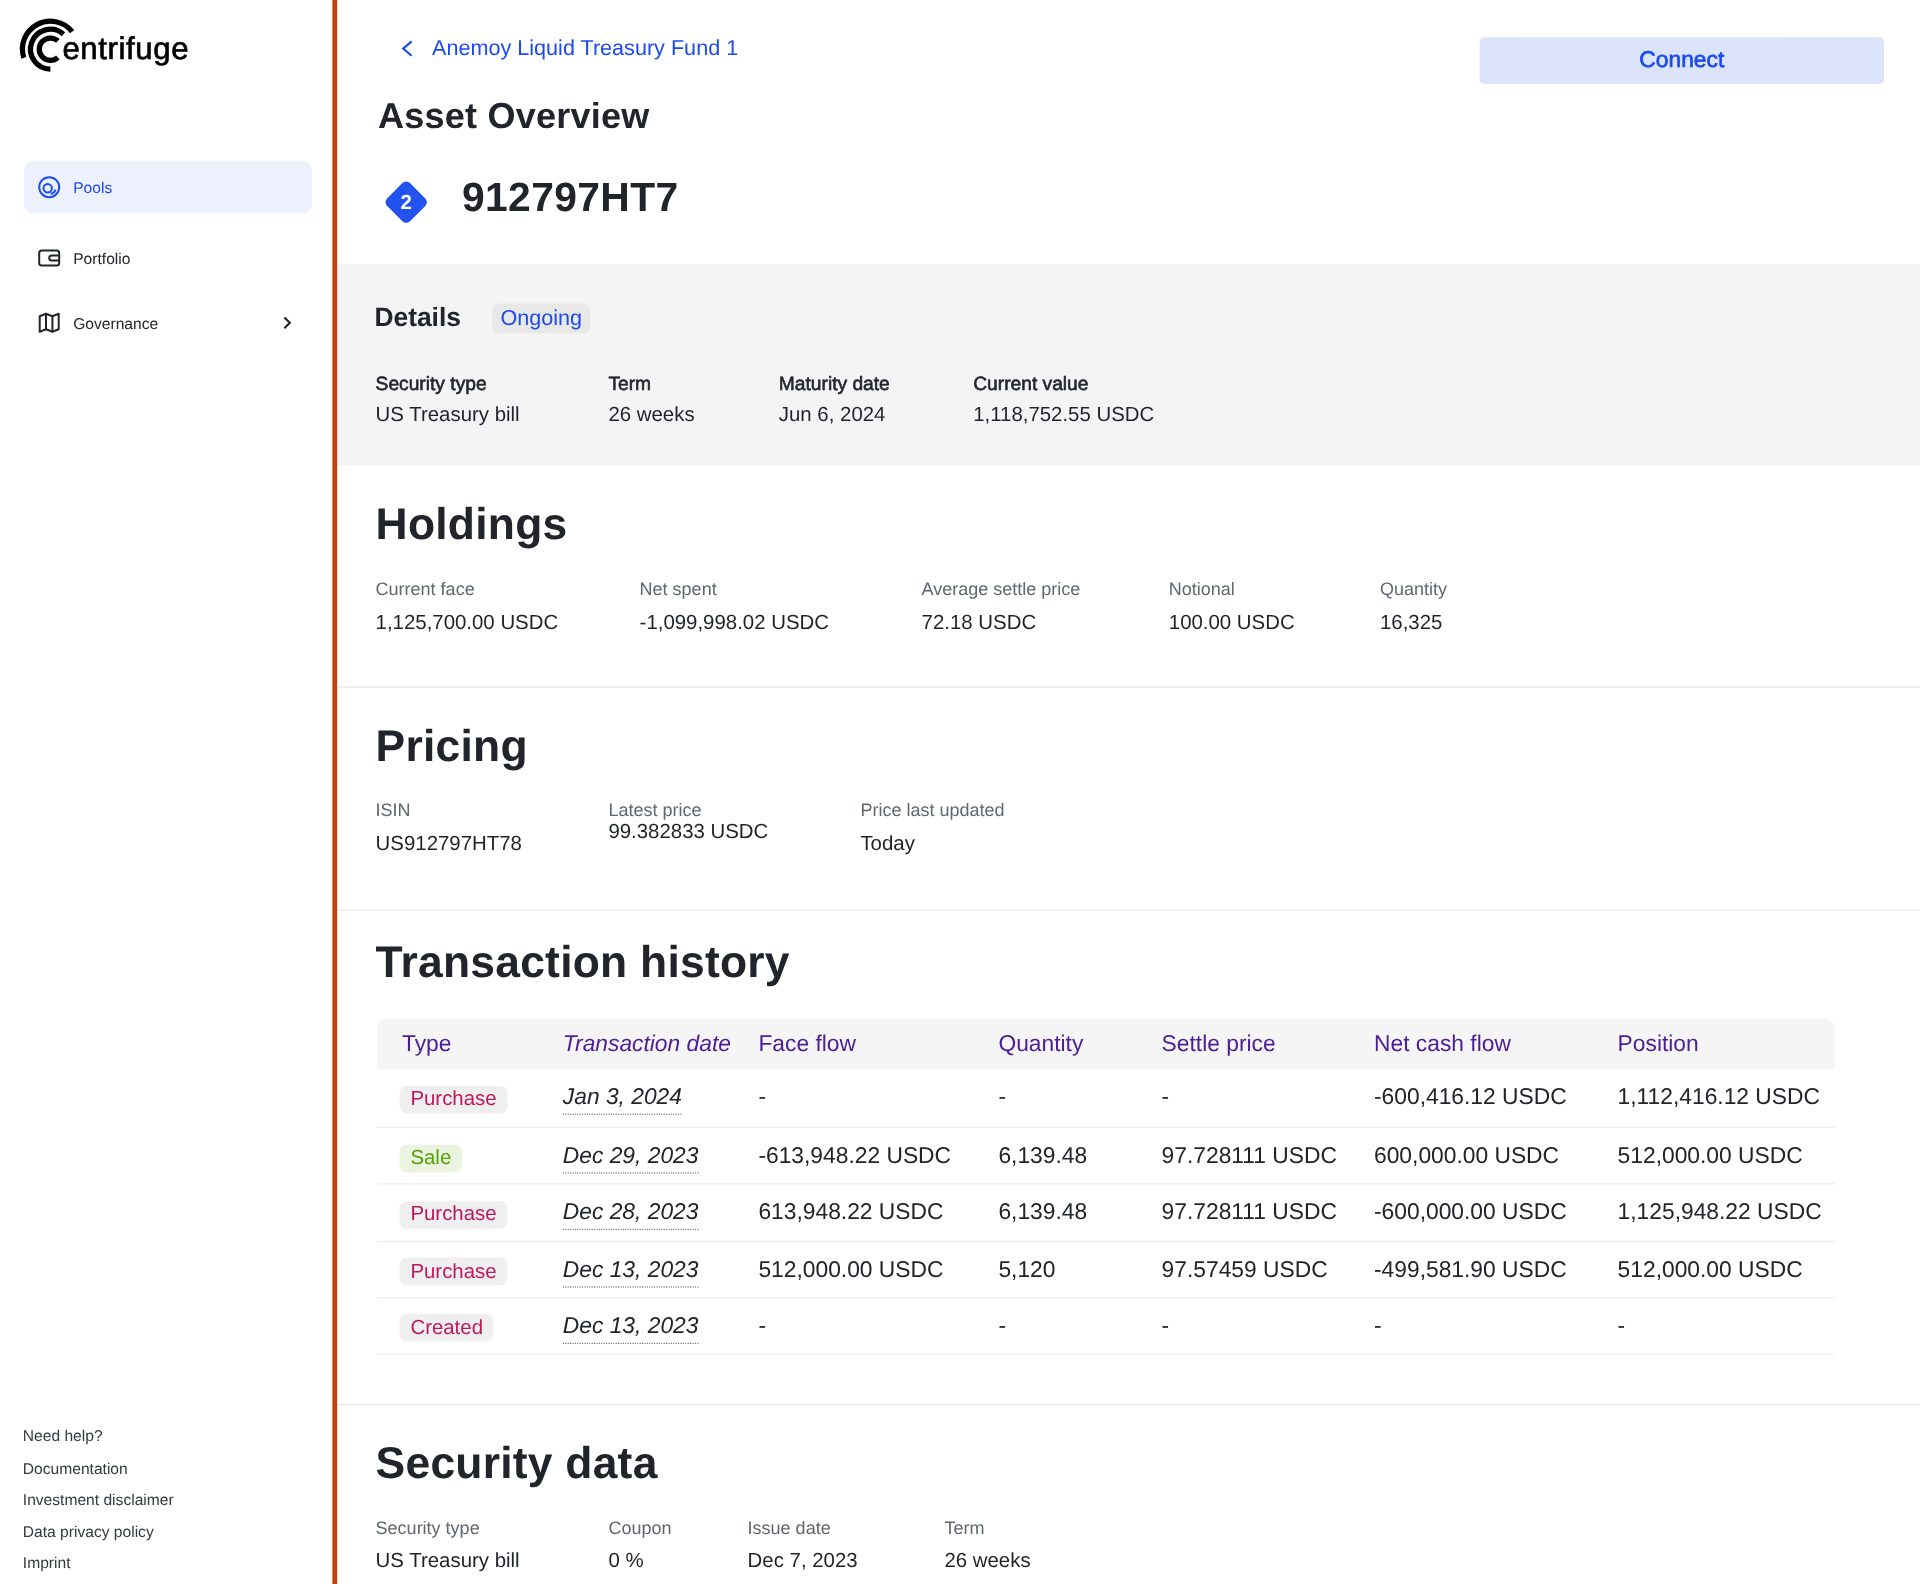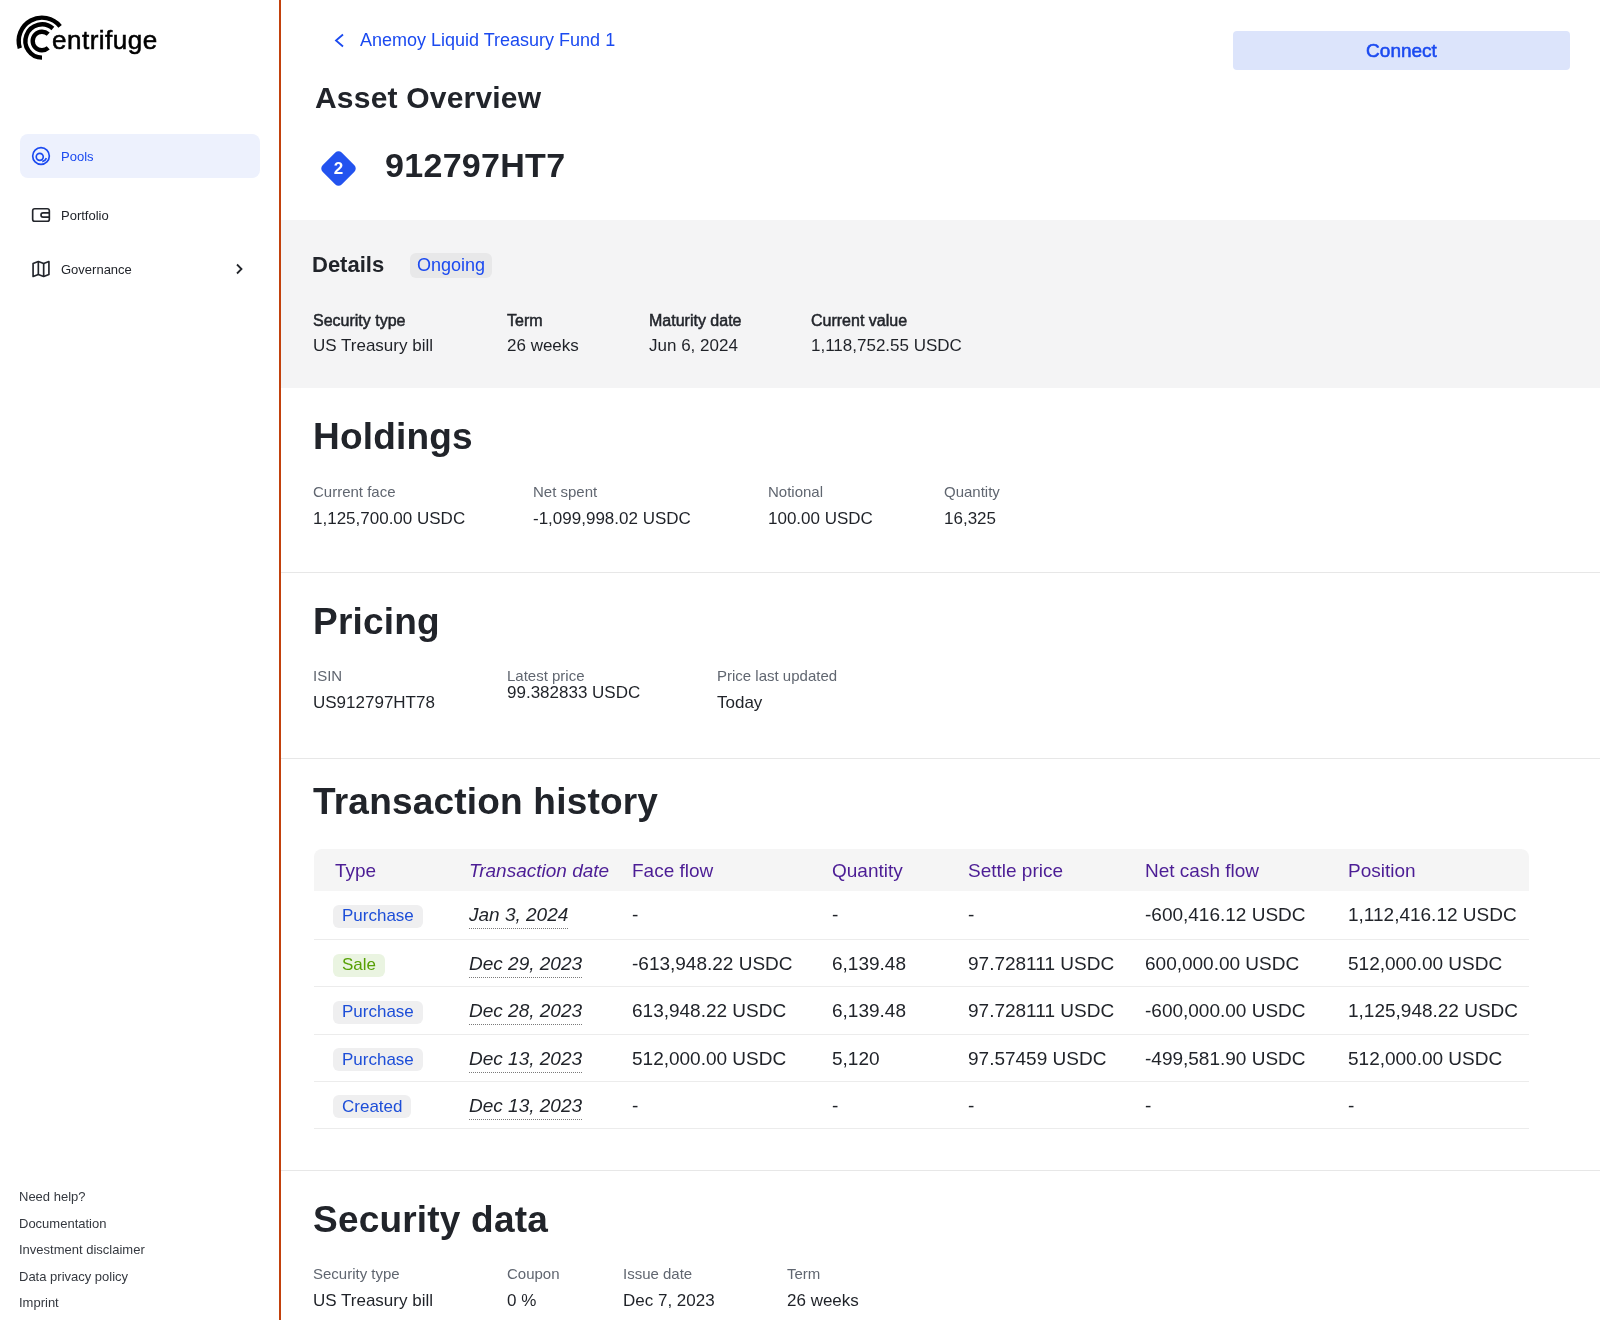--- a/index.html
+++ b/index.html
@@ -1,19 +1,19 @@
 <!DOCTYPE html>
 <html><head>
 <meta charset="utf-8">
 <style>
   * { margin:0; padding:0; box-sizing:border-box; }
   html,body { width:1600px; height:1320px; background:#fff; font-family:"Liberation Sans",sans-serif; color:#21242a; overflow:hidden; }
   #page { position:relative; width:1600px; height:1320px; }
   
-  #sidebar { position:absolute; left:0; top:0; width:281px; height:1320px; background:#fff; border-right:2px solid #c2410c; z-index:5; }
+  #sidebar { position:absolute; left:0; top:0; width:281px; height:1320px; background:#fff; border-right:4px solid #c2410c; z-index:5; }
   .navrow { position:absolute; left:20px; width:240px; height:44px; border-radius:8px; display:flex; align-items:center; font-size:13px; }
   .navrow svg { margin-left:11px; }
   .navrow .nt { margin-left:10px; }
   #nav-pools { top:134px; background:#edf1fd; color:#1b4af0; }
   #nav-portfolio { top:193px; color:#22252b; }
   #nav-gov { top:247px; color:#22252b; }
   .navchev { position:absolute; right:14px; top:15px; }
   .flink { position:absolute; left:19px; font-size:13px; color:#34383f; }
   
   #backlink { position:absolute; left:333px; top:29.5px; font-size:18px; color:#1b4af0; display:flex; align-items:center; }
@@ -36,21 +36,21 @@
   .sep { position:absolute; left:281px; width:1319px; border-top:1px solid #e7e7e7; }
   
   #txtable { position:absolute; left:314px; top:848.5px; width:1215px; }
   .trow { position:relative; height:47.33px; border-bottom:1px solid #ececec; }
   .trow.r1 { height:49px; }
   #thead { position:relative; height:42.5px; background:#f5f5f5; border-radius:8px 8px 0 0; }
   .c { position:absolute; font-size:19px; white-space:nowrap; }
   .c0{left:21px;} .c1{left:155px;font-style:italic;} .c2{left:318px;} .c3{left:518px;} .c4{left:654px;} .c5{left:831px;} .c6{left:1034px;}
   #thead .c { top:11px; font-size:19px; color:#4c1d95; }
   .trow .c { top:13px; }
-  .badge { position:absolute; left:19px; top:13.5px; height:23px; padding:0 9px; border-radius:6px; font-size:17px; display:flex; align-items:center; background:#efeff0; color:#1d4ed8; }
+  .badge { position:absolute; left:19px; top:13.5px; height:23px; padding:0 9px; border-radius:6px; font-size:17px; display:flex; align-items:center; background:#efeff0; color:#be185d; }
   .badge.sale { background:#eaf4e1; color:#57a005; }
   .dotted { border-bottom:1px dotted #7a7a7a; padding-bottom:3px; }
 </style>
 </head>
 <body>
 <div id="page">
 
   <div id="sidebar">
     <svg width="175" height="66" viewBox="0 0 175 66" style="position:absolute;left:0;top:0;">
       <g fill="none" stroke="#000" stroke-width="4.4">
@@ -131,20 +131,24 @@
   <div class="sechead" style="left:313px; top:422px;">Holdings</div>
   <div class="fieldrow" style="left:313px; top:484px;">
     <div style="width:220px;">
         <div class="lbl">Current face</div>
         <div class="val" style="margin-top:10px;">1,125,700.00 USDC</div>
       </div>
     <div style="width:235px;">
         <div class="lbl">Net spent</div>
         <div class="val" style="margin-top:10px;">-1,099,998.02 USDC</div>
       </div>
+    <div style="width:206px;">
+        <div class="lbl">Average settle price</div>
+        <div class="val" style="margin-top:10px;">72.18 USDC</div>
+      </div>
     <div style="width:176px;">
         <div class="lbl">Notional</div>
         <div class="val" style="margin-top:10px;">100.00 USDC</div>
       </div>
     <div>
         <div class="lbl">Quantity</div>
         <div class="val" style="margin-top:10px;">16,325</div>
       </div>
   </div>
   <div class="sep" style="top:572px;"></div>

